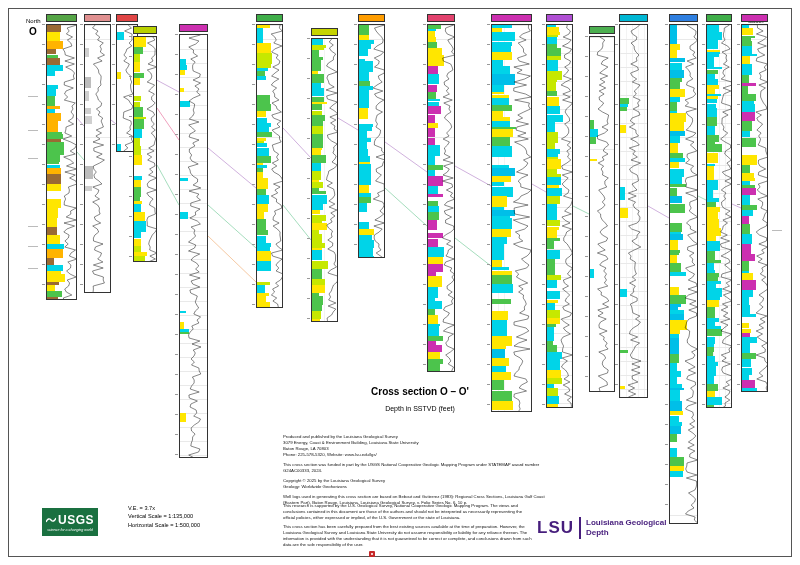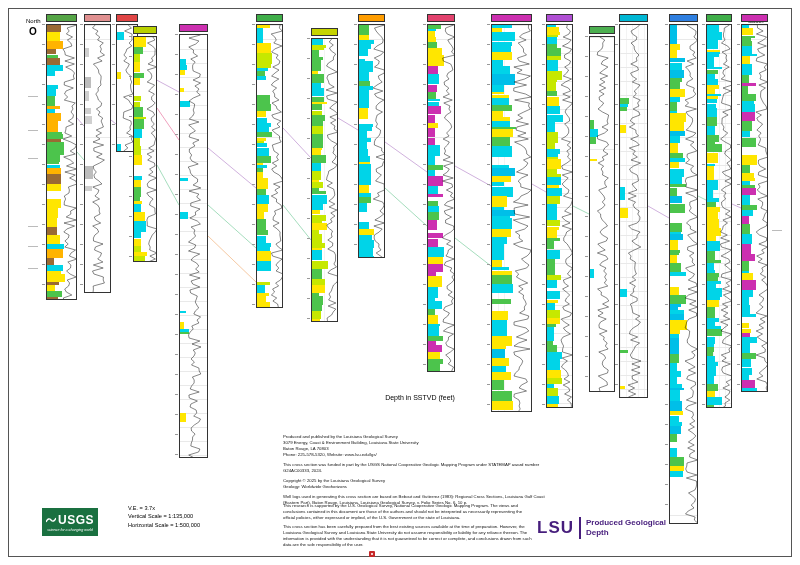--- a/index.html
+++ b/index.html
@@ -1063,20 +1063,21 @@
       <div class="tick" style="top: 270px;"></div>
       <div class="tick" style="top: 290px;"></div>
       <div class="tick" style="top: 310px;"></div>
       <div class="tick" style="top: 330px;"></div>
       <div class="tick" style="top: 350px;"></div>
       <div class="tick" style="top: 370px;"></div>
     </div>
   </div>
 
 <div class="title-block">
+  <div class="cs-title">Cross section O – O'</div>
   <div class="cs-sub">Depth in SSTVD (feet)</div>
 </div>
 
 <div class="credits">
   <p class="tiny">
     <span style="display:block">Produced and published by the Louisiana Geological Survey</span>
     <span style="display:block">3079 Energy, Coast &amp; Environment Building, Louisiana State University</span>
     <span style="display:block">Baton Rouge, LA 70803</span>
     <span style="display:block">Phone: 225-578-5320, Website: www.lsu.edu/lgs/</span>
   </p>
@@ -1104,18 +1105,18 @@
     </svg>
     <span>USGS</span>
   </div>
   <div class="usgs-tag">science for a changing world</div>
 </div>
 
 <div class="lsu">
   <span class="lsu-abbr">LSU</span>
   <span class="lsu-div"></span>
   <span class="lsu-org">
-    <span style="display:block">Produced Geological</span>
+    <span style="display:block">Louisiana Geological</span>
     <span style="display:block">Depth</span>
   </span>
 </div>
 
 <div class="sheet-mark"></div>
 
 </body></html>

